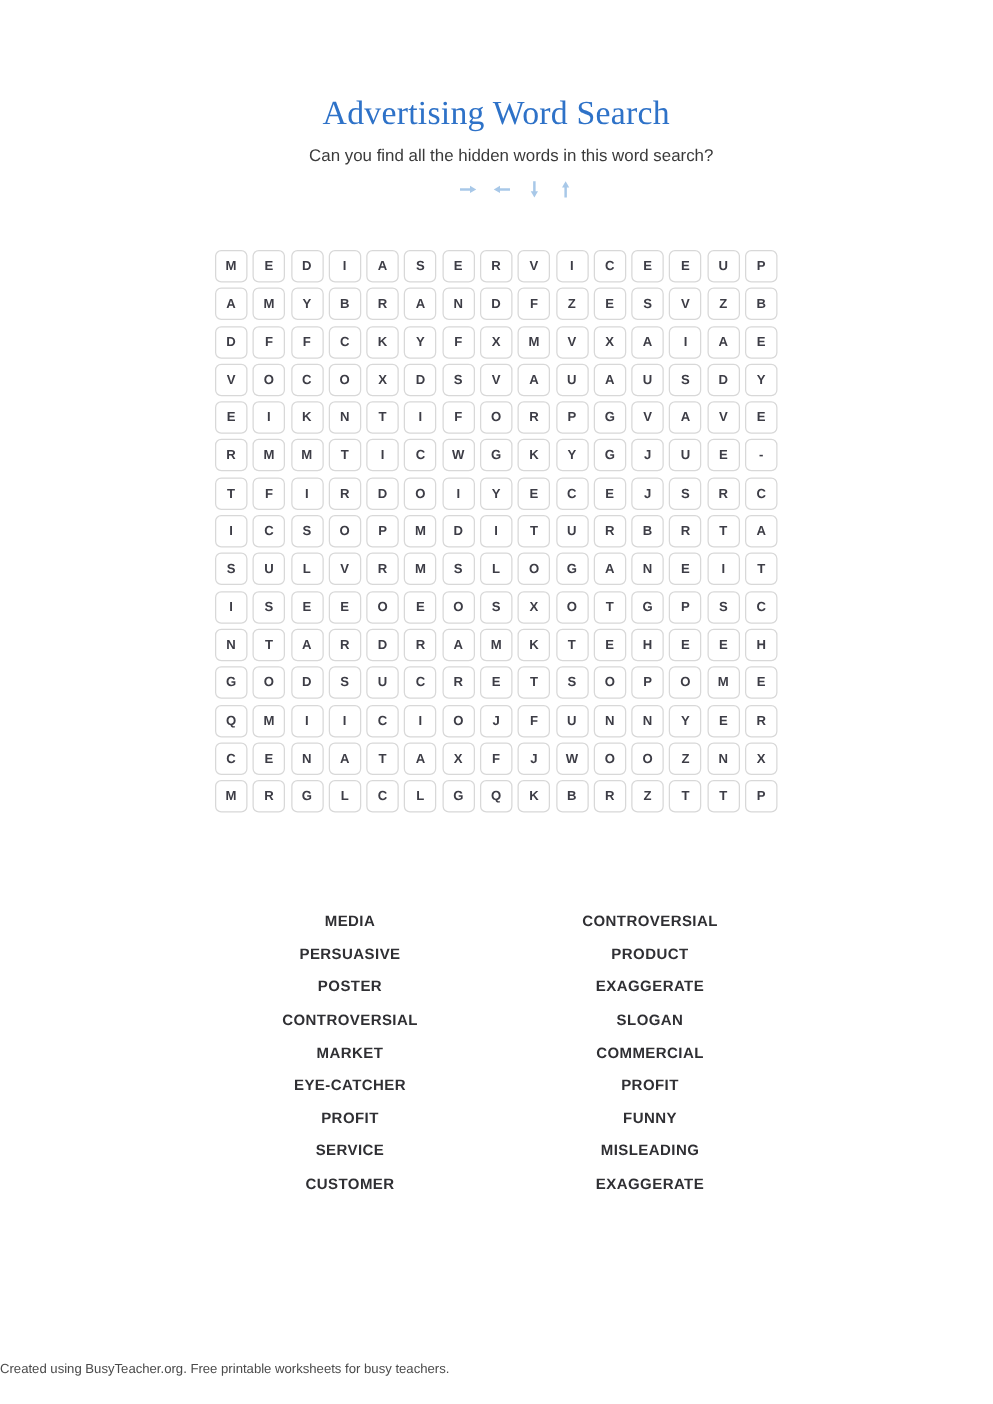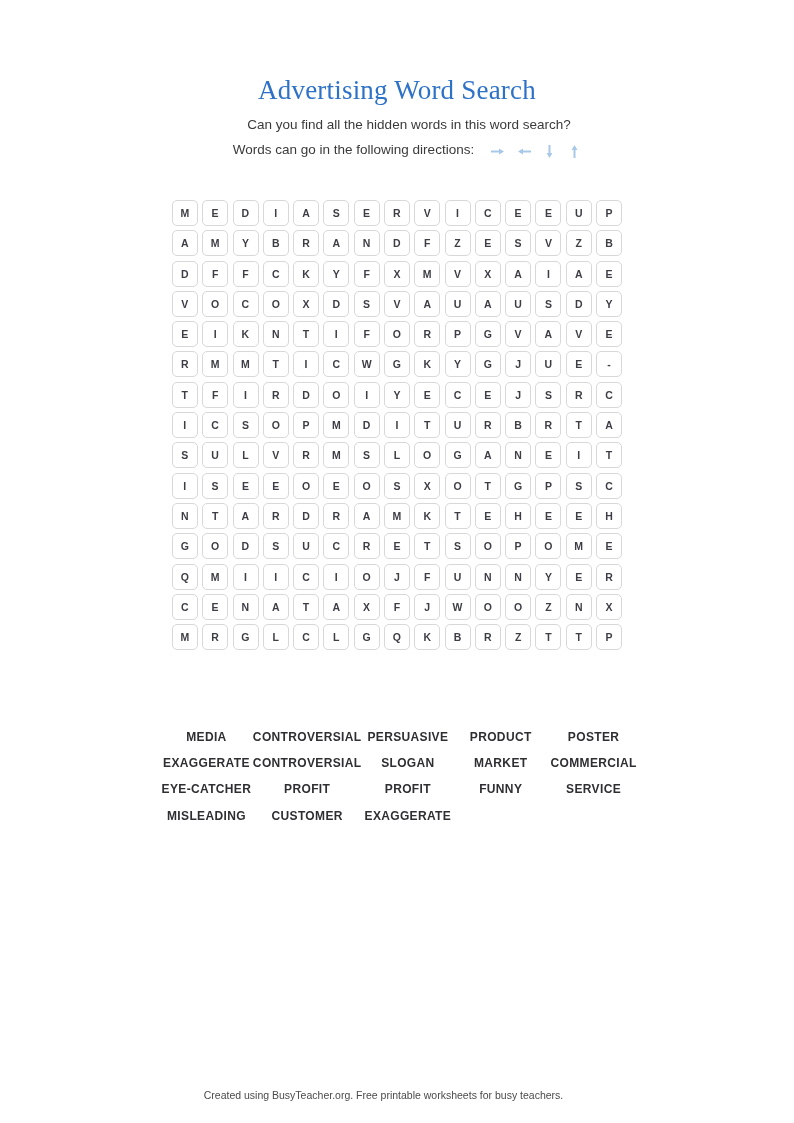--- a/index.html
+++ b/index.html
@@ -96,55 +96,54 @@
     user-select: none;
   }
 
   
   .wordlist {
     position: absolute;
     top: 730px;
     left: 160px;
     width: 480px;
     display: grid;
-    grid-template-columns: repeat(5, 1fr);
+    grid-template-columns: repeat(2, 1fr);
     row-gap: 12.2px;
     text-align: center;
   }
   .word {
     font-size: 12px;
     font-weight: bold;
     color: #2f2f33;
     letter-spacing: 0.35px;
     line-height: 14px;
     white-space: nowrap;
   }
 
   
   .footer {
     position: absolute;
     bottom: 22px;
     left: 0;
     width: 767px;
-    text-align: center;
+    text-align: left;
     font-size: 10.5px;
     color: #4a4a4a;
   }
 </style>
 </head>
 <body>
 
 <div class="page">
 
   <h1 class="title">Advertising Word Search</h1>
 
   <div class="intro">
     <div class="intro-line">Can you find all the hidden words in this word search?</div>
     <div class="intro-line">
-      <span>Words can go in the following directions:</span>
       <span class="dir-arrows">
         <svg class="arrow-svg" width="15" height="13" viewBox="0 0 15 13" aria-hidden="true">
           <line x1="1" y1="6.5" x2="12" y2="6.5" stroke="#a8c8e8" stroke-width="2"></line>
           <polygon points="14,6.5 9,3.6 9,9.4" fill="#a8c8e8"></polygon>
         </svg>
         <svg class="arrow-svg" width="15" height="13" viewBox="0 0 15 13" aria-hidden="true">
           <line x1="3" y1="6.5" x2="14" y2="6.5" stroke="#a8c8e8" stroke-width="2"></line>
           <polygon points="1,6.5 6,3.6 6,9.4" fill="#a8c8e8"></polygon>
         </svg>
         <svg class="arrow-svg" width="13" height="15" viewBox="0 0 13 15" aria-hidden="true">

